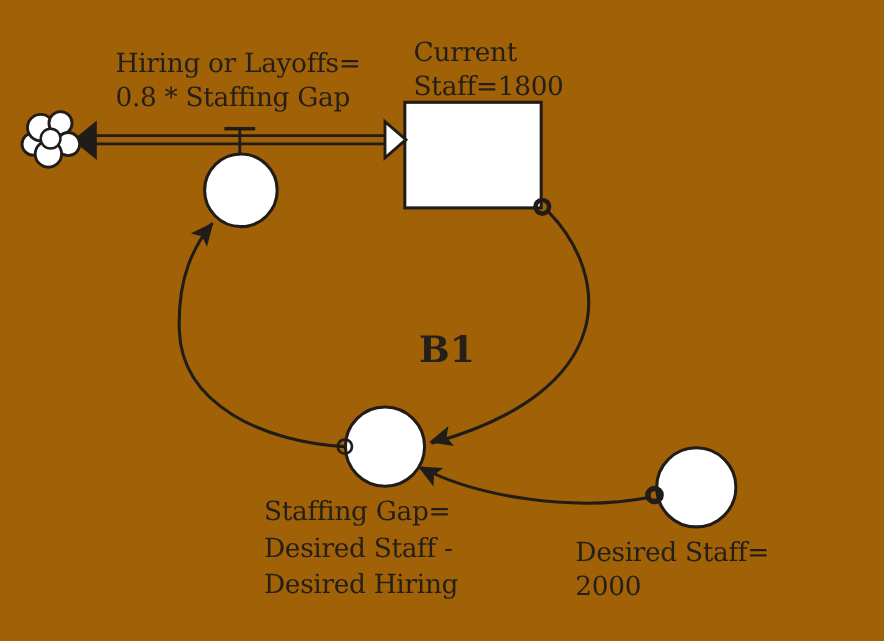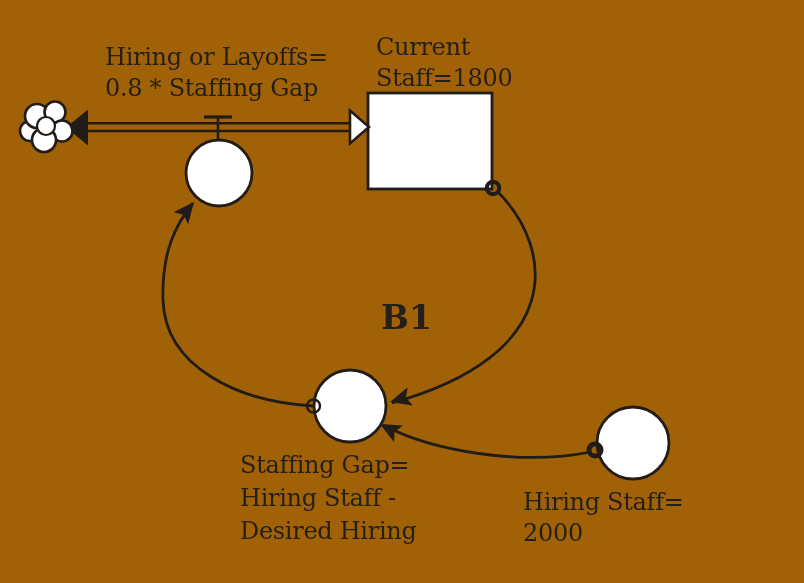--- a/index.html
+++ b/index.html
@@ -77,22 +77,22 @@
 
   <div class="lbl" style="left:376px;top:17px;margin-top:15px;">
     <div>Current</div>
     <div>Staff=1800</div>
   </div>
 
   <div class="lbl" id="loop-label" style="left:349px;top:300px;margin-left:32px;">B1</div>
 
   <div class="lbl centered" id="gap-label" style="left:240px;top:449px;width:222px;">
     <div>Staffing Gap=</div>
-    <div>Hiring Staff -</div>
+    <div>Desired Staff -</div>
     <div>Desired Hiring</div>
   </div>
 
   <div class="lbl centered" style="left:523px;top:487px;width:220px;">
-    <div>Hiring Staff=</div>
+    <div>Desired Staff=</div>
     <div>2000</div>
   </div>
 
 </div>
 
 </body></html>

